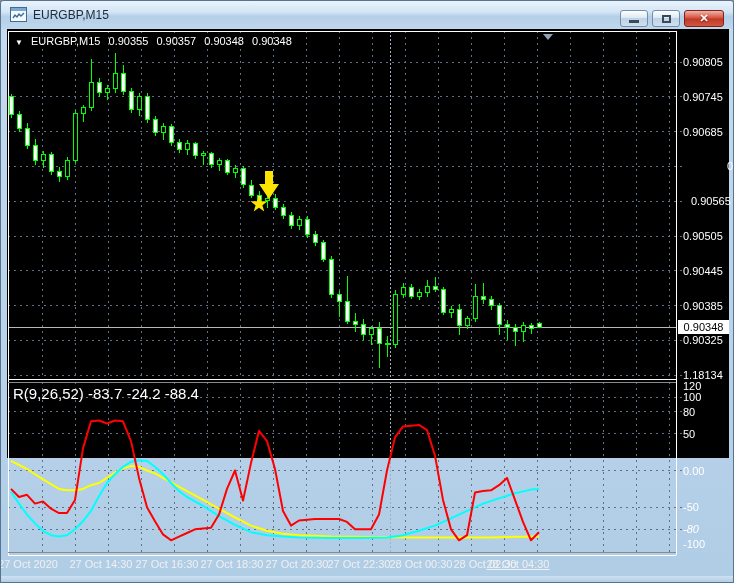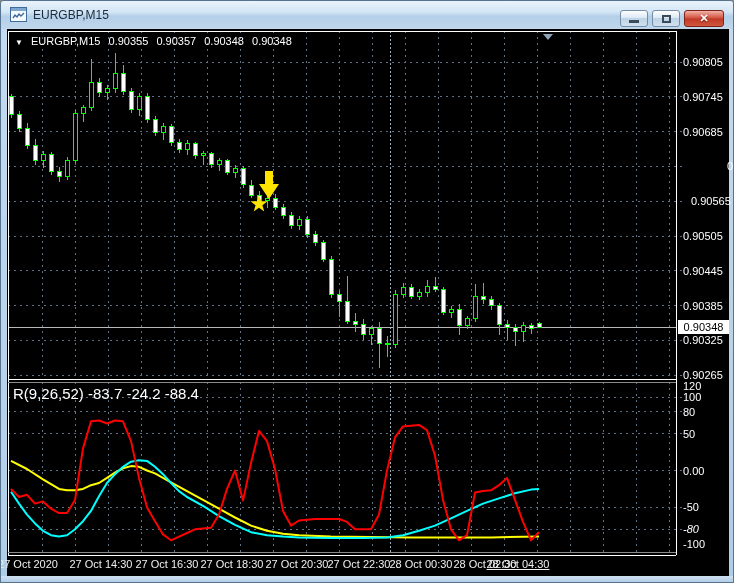--- a/index.html
+++ b/index.html
@@ -12,21 +12,21 @@
   .winbtn{position:absolute;top:9px;height:17px;border-radius:3px;box-sizing:border-box;
        border:1px solid #758ea6;background:linear-gradient(#fdfeff,#dce9f4 45%,#bdd3e7 50%,#cfe0ef);
        display:flex;align-items:center;justify-content:center;}
   #btn-min{left:619px;width:28px;}
   #btn-max{left:651px;width:28px;}
   #btn-close{left:683px;width:40px;border:1px solid #7e2317;
        background:linear-gradient(#f0b2a6 0%,#d9604f 40%,#c03a28 55%,#d2563f 100%);}
   .glyph-min{width:10px;height:3px;background:#3a4a58;margin-top:6px;}
   .glyph-max{width:9px;height:8px;border:2px solid #3a4a58;box-sizing:border-box;}
   #btn-close span{color:#fff;font-size:11px;font-weight:bold;text-shadow:0 1px 1px #701d12;}
-  #client{position:absolute;left:6px;top:28px;width:722px;height:547px;background:#000;}
+  #client{position:absolute;left:6px;top:28px;width:722px;height:429px;background:#000;}
   #chart-svg{position:absolute;left:0;top:0;}
   #ohlc-header{position:absolute;left:8px;top:6px;color:#fff;font-size:11px;white-space:nowrap;}
   #ohlc-header span{margin-right:5px;}
   #ind-label{position:absolute;left:6px;top:356px;color:#fff;font-size:15px;}
   .axis-label{position:absolute;left:676px;width:50px;color:#fff;font-size:11px;line-height:12px;}
   .time-label{position:absolute;top:529px;color:#f0f0f0;font-size:11px;transform:translateX(-50%);white-space:nowrap;}
   #price-tag{position:absolute;left:671px;top:291px;width:51px;height:14px;background:#fff;color:#000;
        font-size:11px;line-height:14px;text-align:center;}
   #bottom-strip{position:absolute;left:0;top:575px;width:734px;height:8px;
        background:linear-gradient(#cfe1f2,#a9c7e2);}
@@ -276,21 +276,21 @@
     <div id="price-axis">
         <div class="axis-label" style="top: 27px;">0.90805</div>
         <div class="axis-label" style="top: 62px;">0.90745</div>
         <div class="axis-label" style="top: 97px;">0.90685</div>
         <div class="axis-label" style="top: 131px; margin-left: 44px;">0.90625</div>
         <div class="axis-label" style="top: 166px; margin-left: 8px;">0.90565</div>
         <div class="axis-label" style="top: 201px;">0.90505</div>
         <div class="axis-label" style="top: 236px;">0.90445</div>
         <div class="axis-label" style="top: 271px;">0.90385</div>
         <div class="axis-label" style="top: 305px;">0.90325</div>
-        <div class="axis-label" style="top: 340px;">0.90265</div>
+        <div class="axis-label" style="top: 340px;">1.18134</div>
       </div>
     <div id="ind-axis">
         <div class="axis-label" style="top: 351px;">120</div>
         <div class="axis-label" style="top: 362px;">100</div>
         <div class="axis-label" style="top: 377px;">80</div>
         <div class="axis-label" style="top: 399px;">50</div>
         <div class="axis-label" style="top: 436px;">0.00</div>
         <div class="axis-label" style="top: 472px;">-50</div>
         <div class="axis-label" style="top: 494px; font-style: italic;">-80</div>
         <div class="axis-label" style="top: 509px;">-100</div>

